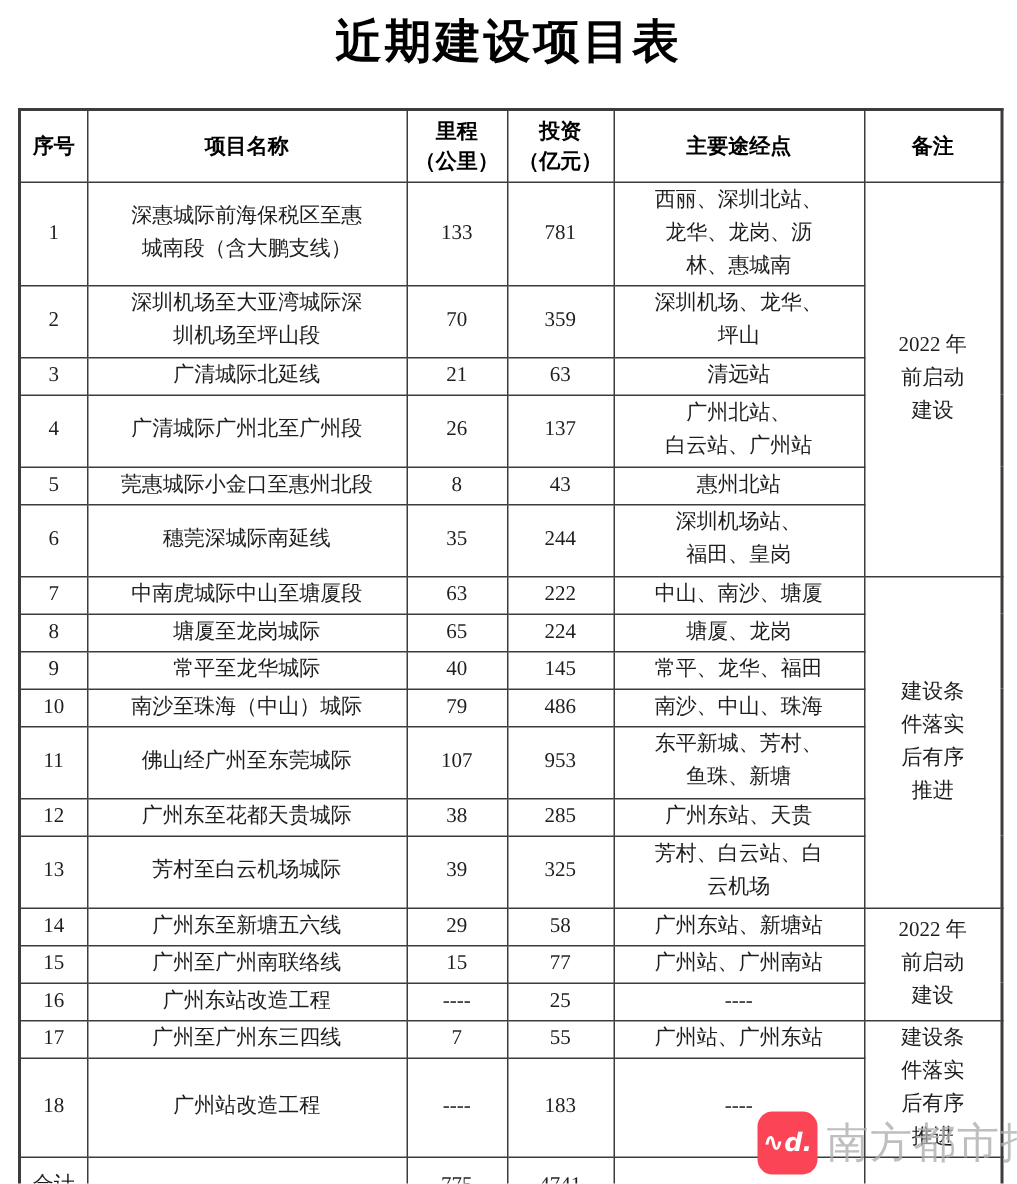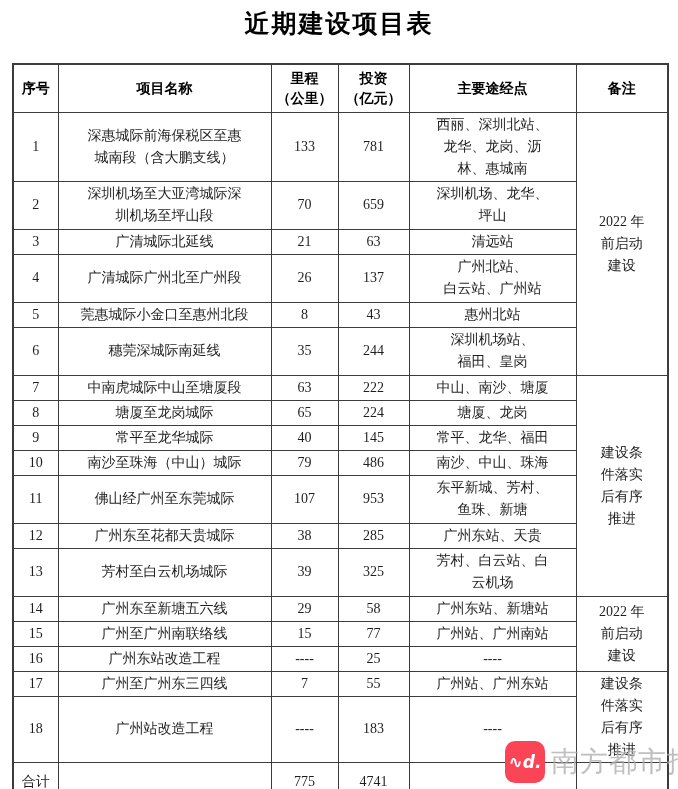--- a/index.html
+++ b/index.html
@@ -9,21 +9,21 @@
     position:relative;
     overflow:hidden;
     font-family:"Liberation Serif","DejaVu Serif",serif;
     color:#1e1e1e;
   }
   .title{
     margin:7px 0 0 0;
     text-align:center;
     font-family:"Liberation Sans","DejaVu Sans",sans-serif;
     font-weight:bold;
-    font-size:25px;
+    font-size:31px;
     letter-spacing:2px;
     color:#000;
   }
   table.main{
     border-collapse:collapse;
     table-layout:fixed;
     margin:23px 0 0 12px;
     border:2px solid #3c3c3c;
   }
   table.main td, table.main th{
@@ -117,21 +117,21 @@
 林、惠城南</td>
       <td class="remark" rowspan="6">2022 年
 前启动
 建设</td>
     </tr>
     <tr class="h48">
       <td class="num">2</td>
       <td>深圳机场至大亚湾城际深
 圳机场至坪山段</td>
       <td class="num">70</td>
-      <td class="num">659</td>
+      <td class="num">359</td>
       <td>深圳机场、龙华、
 坪山</td>
     </tr>
     <tr class="h24">
       <td class="num">3</td>
       <td>广清城际北延线</td>
       <td class="num">21</td>
       <td class="num">63</td>
       <td>清远站</td>
     </tr>

